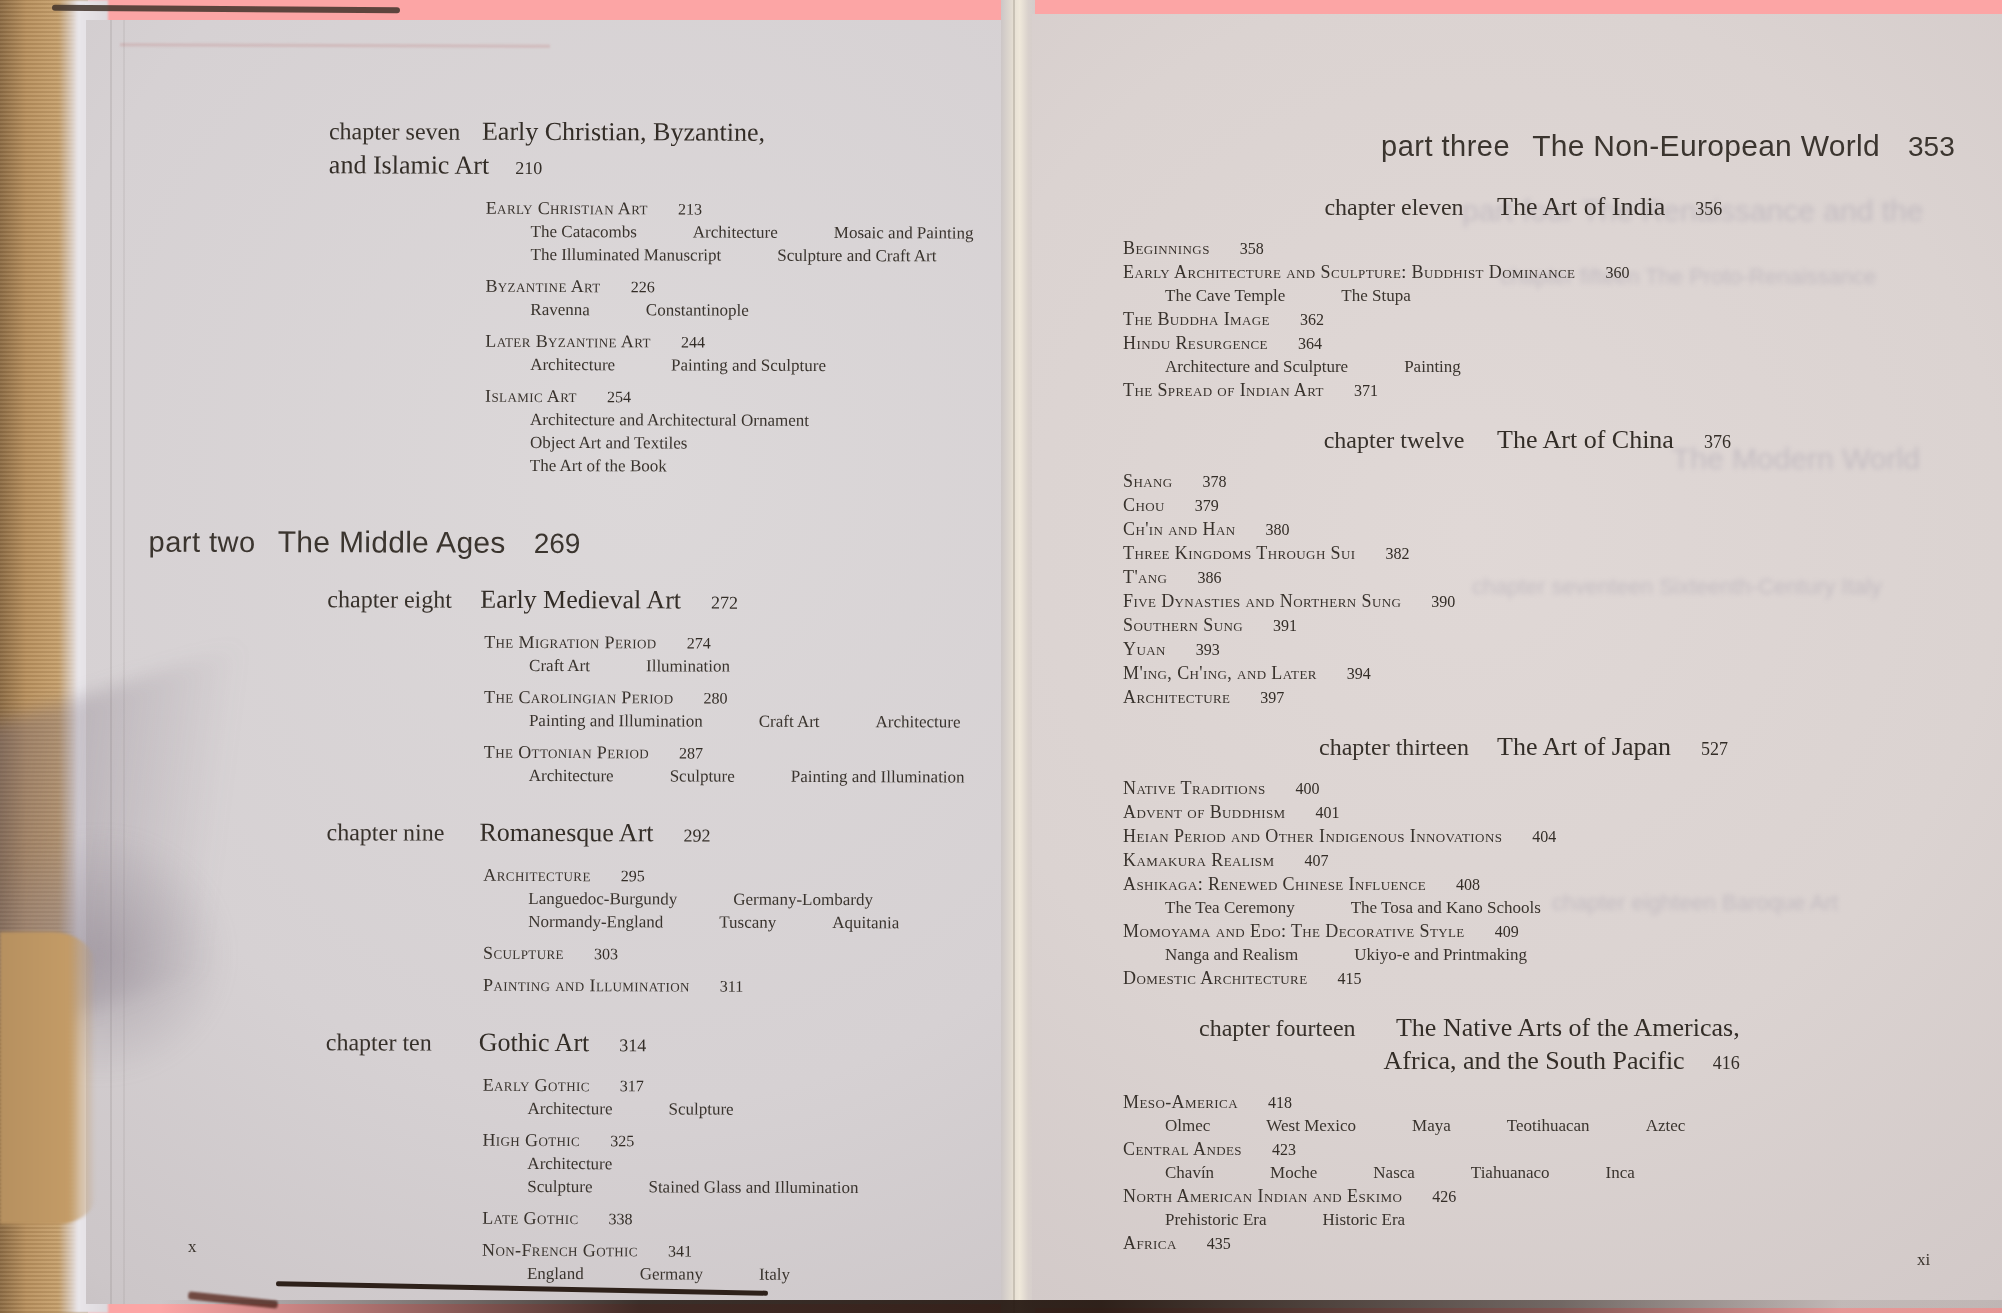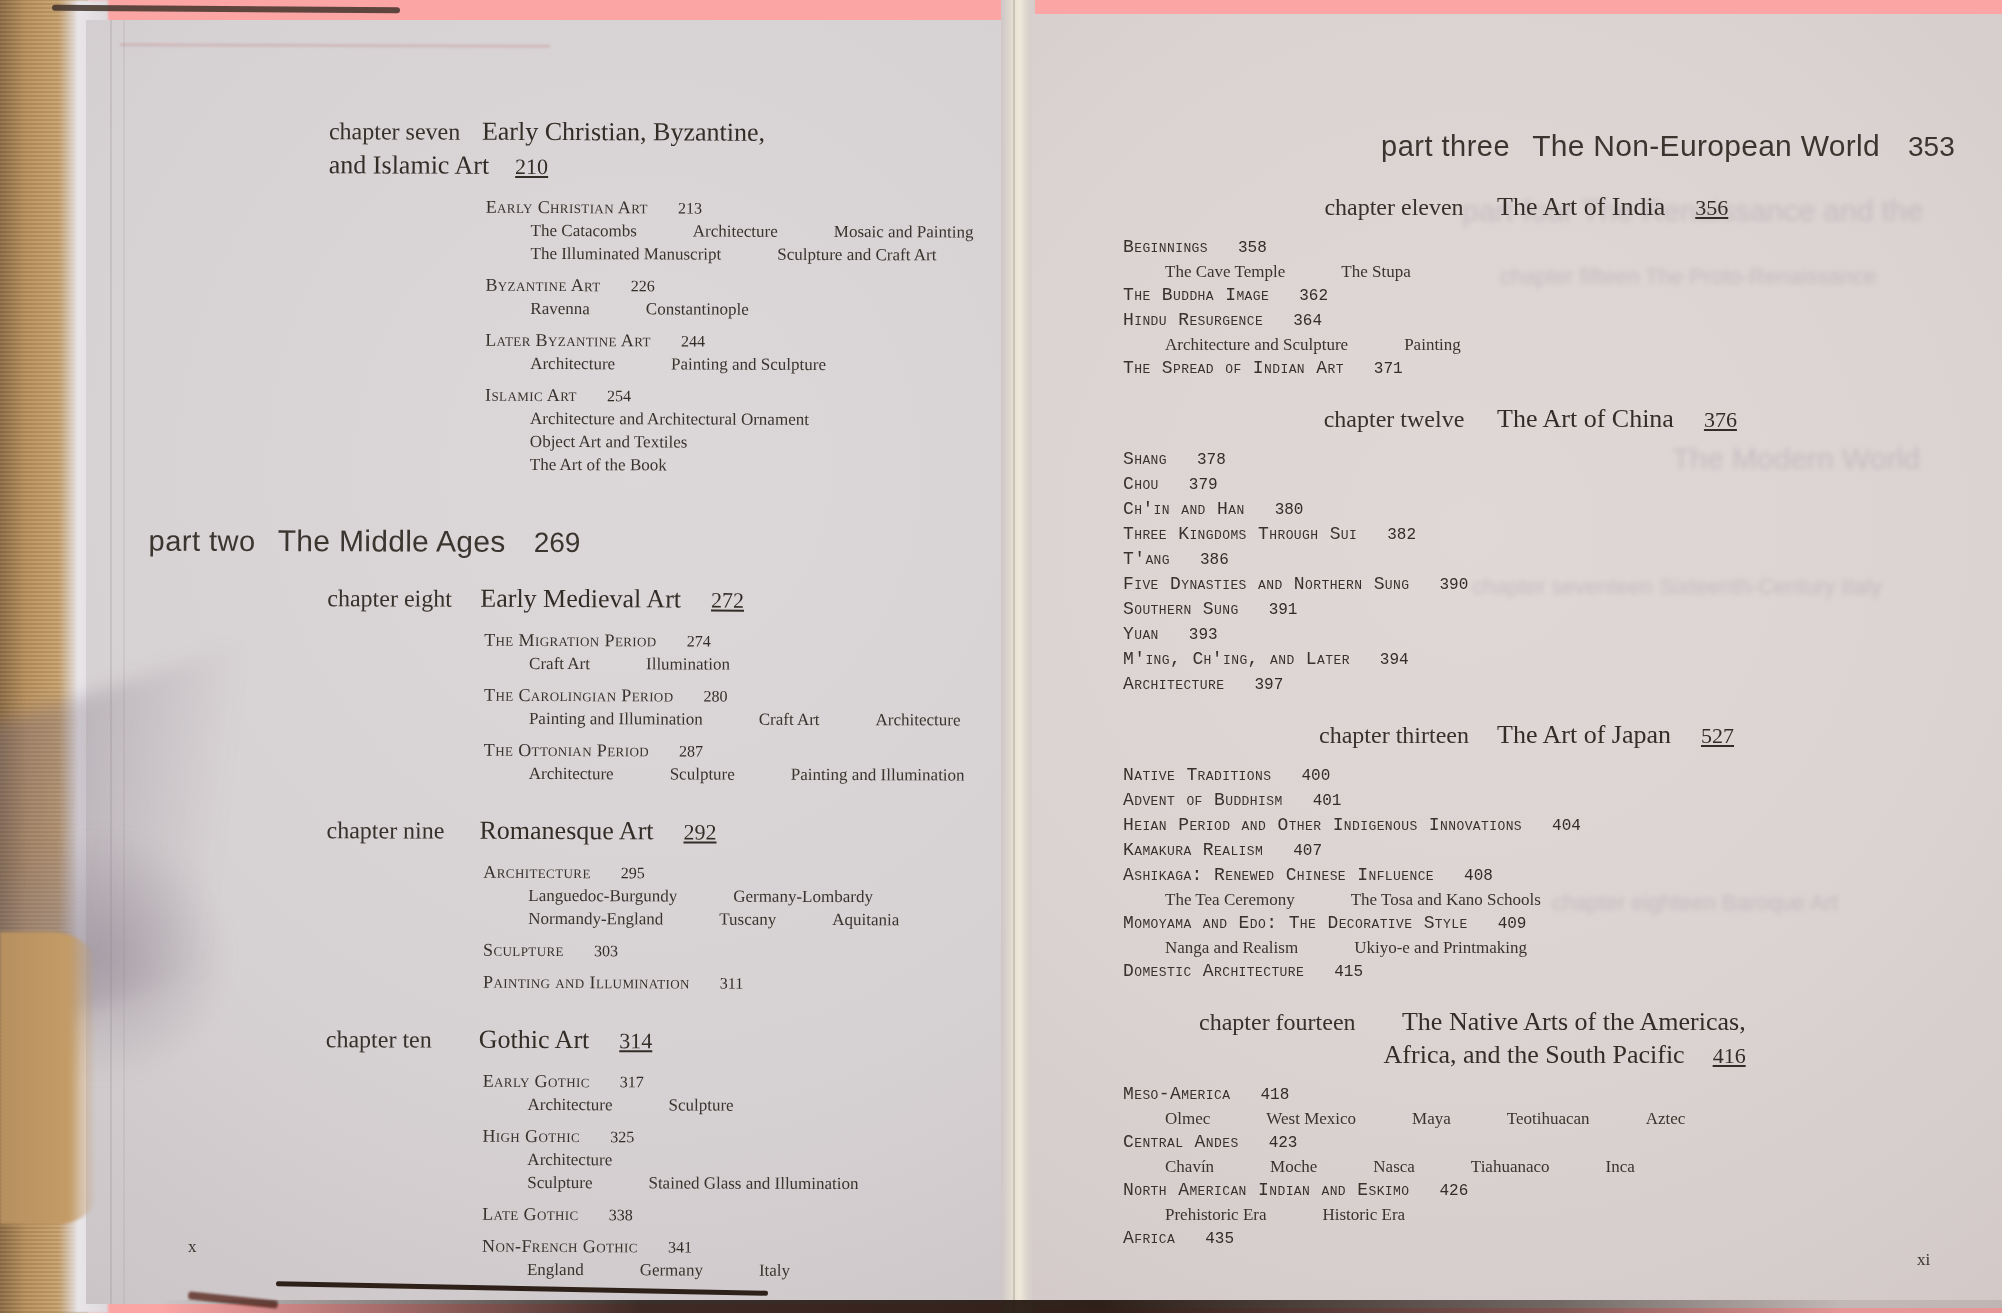--- a/index.html
+++ b/index.html
@@ -64,21 +64,21 @@
     font-family:"Liberation Sans","DejaVu Sans",sans-serif;color:#3b352f;}
   .part-label{font-size:29px;letter-spacing:.5px;margin-right:22px;}
   .part-title{font-size:30px;letter-spacing:.3px;margin-right:28px;}
   .part-page{font-size:28px;}
 
   .chapter-row{line-height:34px;}
   .chapter-row,.ch-line,.ch-line2{display:flex;align-items:baseline;}
   .chapter-row.wrap-left{display:block;}
   .ch-label{font-size:24px;color:#37312b;}
   .ch-title{font-size:26px;}
-  .ch-page{font-size:22px;margin-left:30px;text-decoration:underline;}
+  .ch-page{font-size:18px;margin-left:30px;}
 
   .section-row{display:flex;align-items:baseline;line-height:21px;}
   .sec-text{font-variant:small-caps;font-size:18px;letter-spacing:.4px;color:#38322c;}
   .sec-page{font-size:16px;margin-left:30px;}
 
   .sub-row{display:flex;line-height:21px;font-size:17px;color:#3a342e;}
   .sub-item{margin-right:44px;margin-left:12px;}
   .sub-item:last-child{margin-right:0;}
 
   
@@ -90,21 +90,21 @@
   .page-left .chapter-row + .section-row{margin-top:13px;}
   .page-left .sub-row{margin:2px 0 0 431px;}
   .page-left .content > .row:first-child{margin-top:0;}
   .wrap-left .ch-line2{margin-top:0;}
   .wrap-left .ch-line2 .ch-page{margin-left:26px;}
 
   
   .page-right .part-row{margin:16px 0 0 349px;}
   .page-right .chapter-row{margin:22px 0 0 287px;}
   .page-right .ch-label{flex:0 0 150px;text-align:center;margin-right:28px;}
-  .page-right .section-row{margin:3px 0 0 91px;font-family:Liberation Mono, monospace;}
+  .page-right .section-row{margin:3px 0 0 91px;}
   .page-right .chapter-row + .section-row{margin-top:12px;}
   .page-right .sub-row{margin:2px 0 0 121px;}
   .page-right .sub-row + .section-row{}
   .page-right .chapter-row.wrap-right{margin-left:167px;line-height:33px;}
   .wrap-right .ch-label{flex:0 0 auto;text-align:left;}
   .wrap-right .title-block{text-align:right;}
   .wrap-right .ch-page{margin-left:28px;}
 
   .folio{position:absolute;font-size:17px;color:#3a332c;}
   .page-left .folio{left:102px;top:1217px;}
@@ -292,20 +292,24 @@
         </div>
         <div class="row chapter-row">
           <span class="ch-label">chapter eleven</span>
           <span class="ch-title">The Art of India</span>
           <span class="ch-page">356</span>
         </div>
         <div class="row section-row">
           <span class="sec-text">Beginnings</span>
           <span class="sec-page">358</span>
         </div>
+        <div class="row section-row">
+          <span class="sec-text">Early Architecture and Sculpture: Buddhist Dominance</span>
+          <span class="sec-page">360</span>
+        </div>
         <div class="row sub-row">
           <span class="sub-item">The Cave Temple</span>
           <span class="sub-item">The Stupa</span>
         </div>
         <div class="row section-row">
           <span class="sec-text">The Buddha Image</span>
           <span class="sec-page">362</span>
         </div>
         <div class="row section-row">
           <span class="sec-text">Hindu Resurgence</span>

